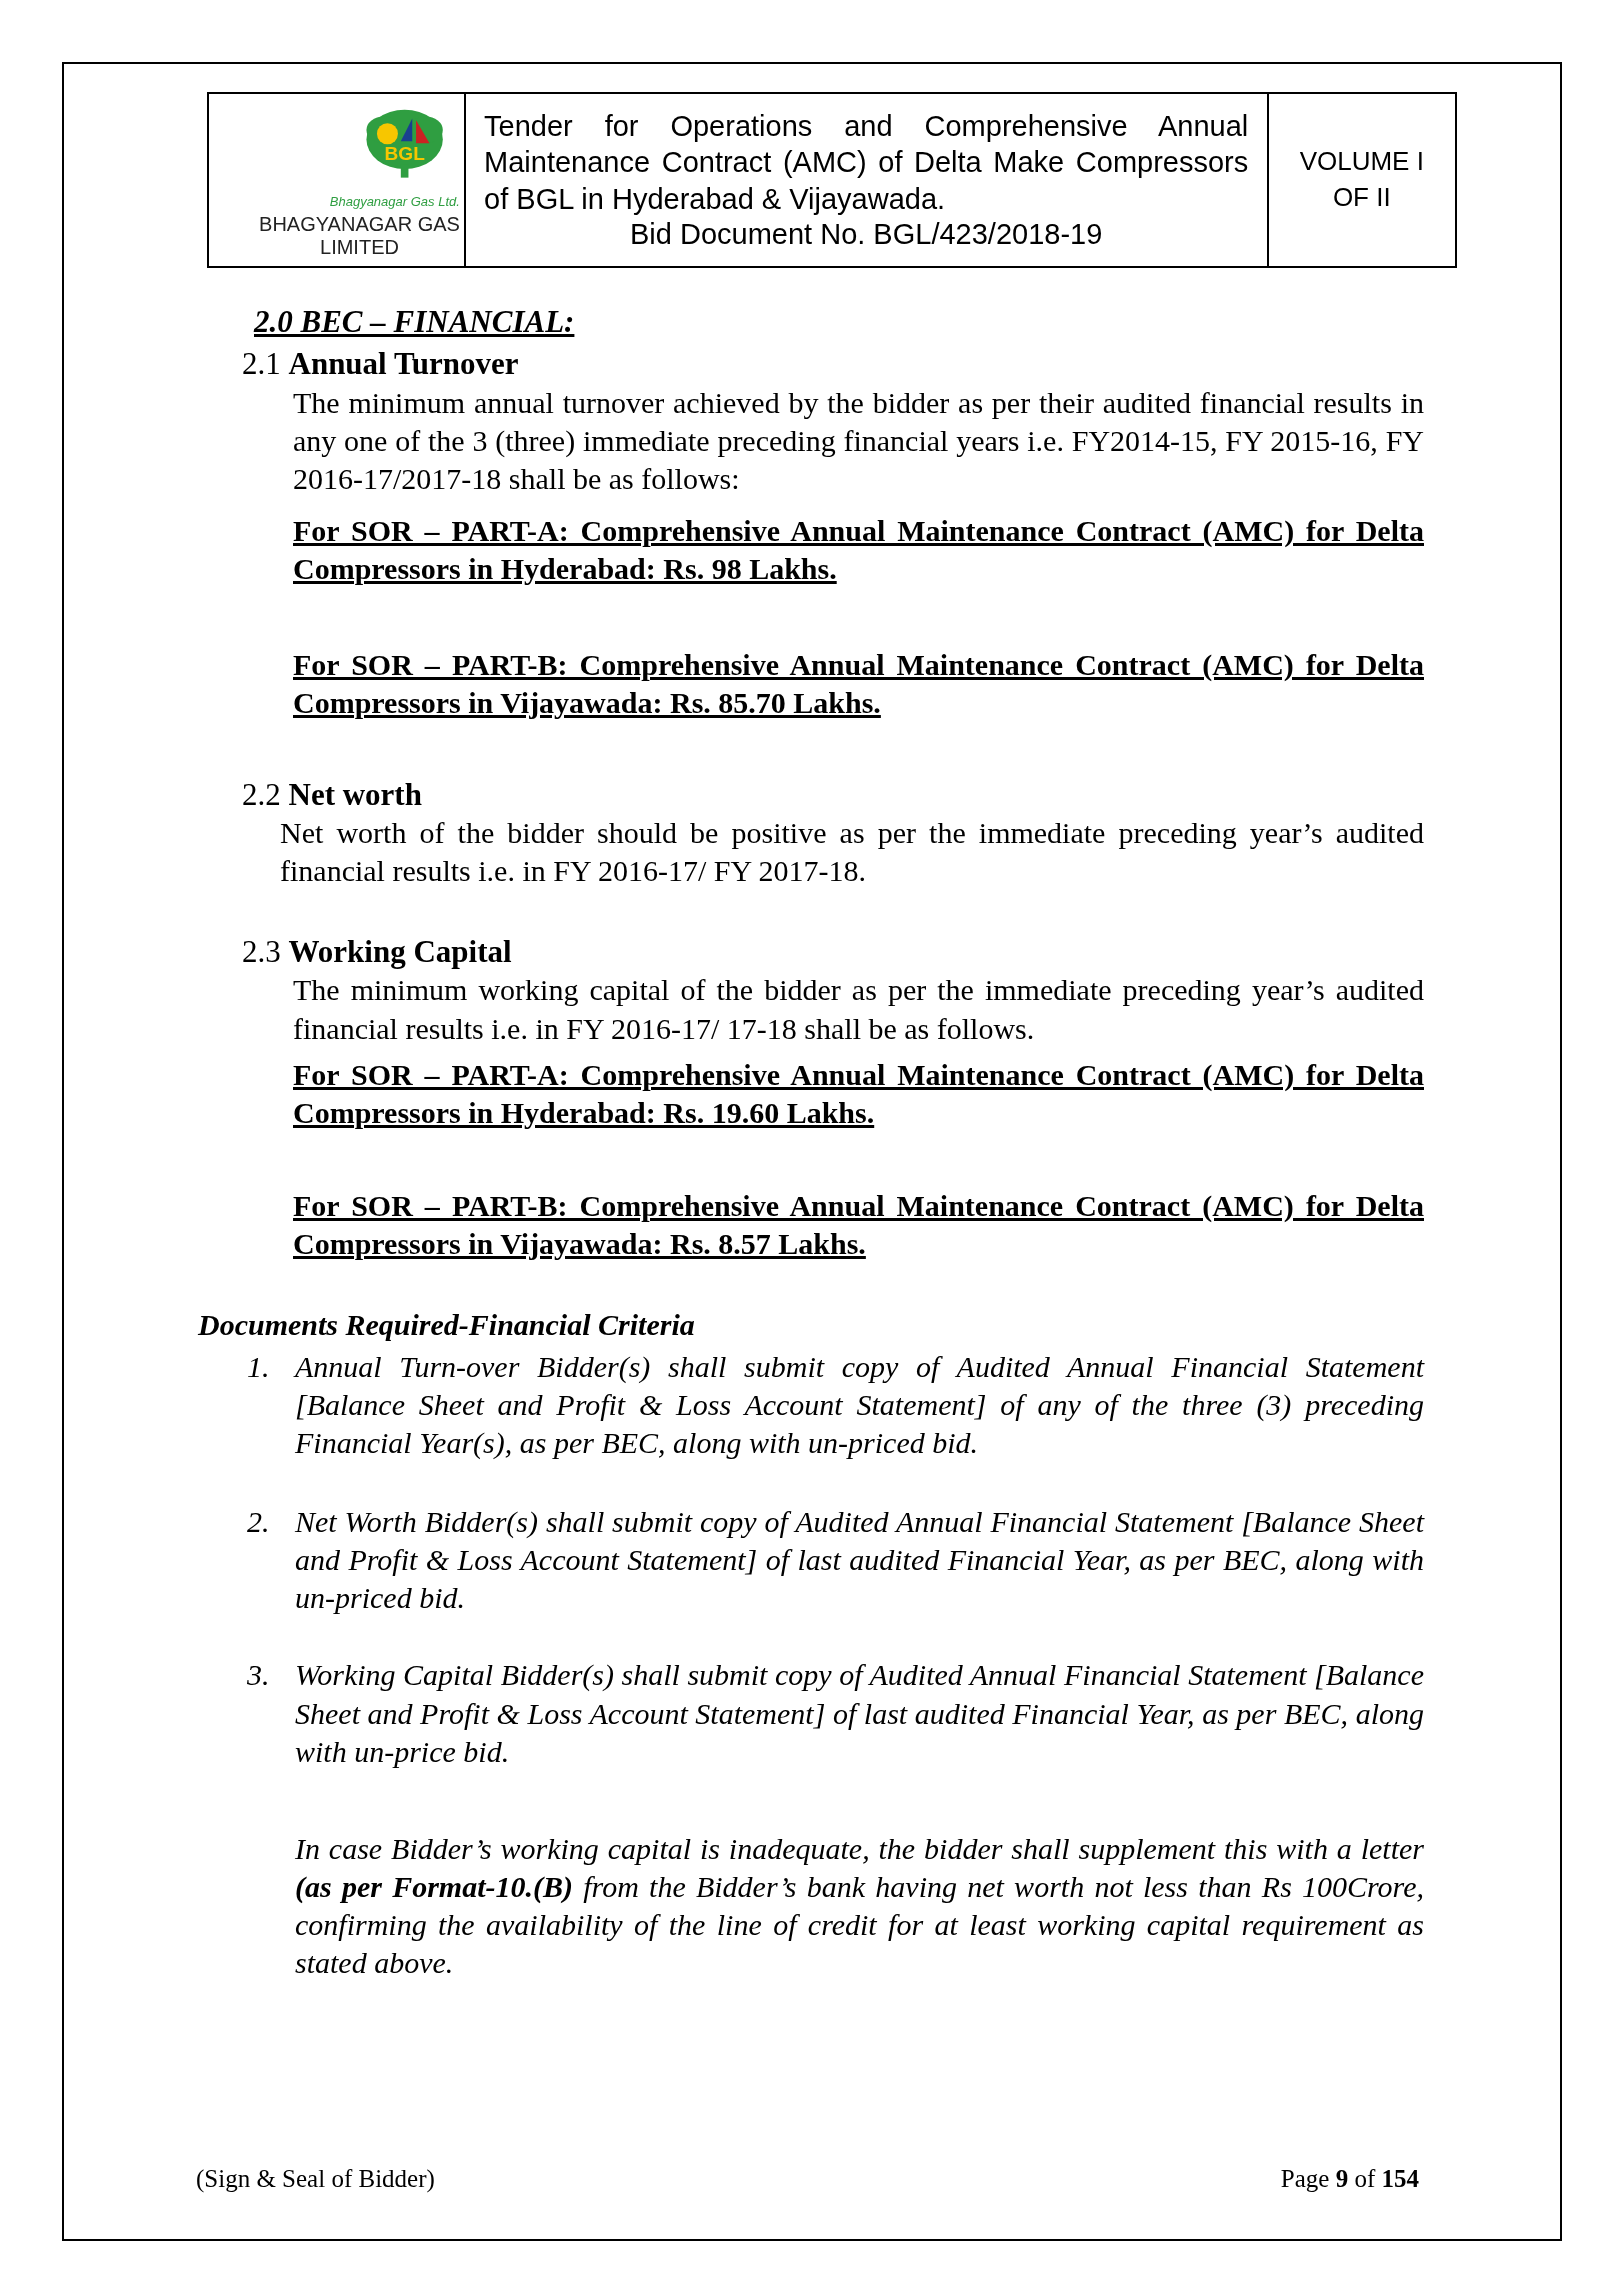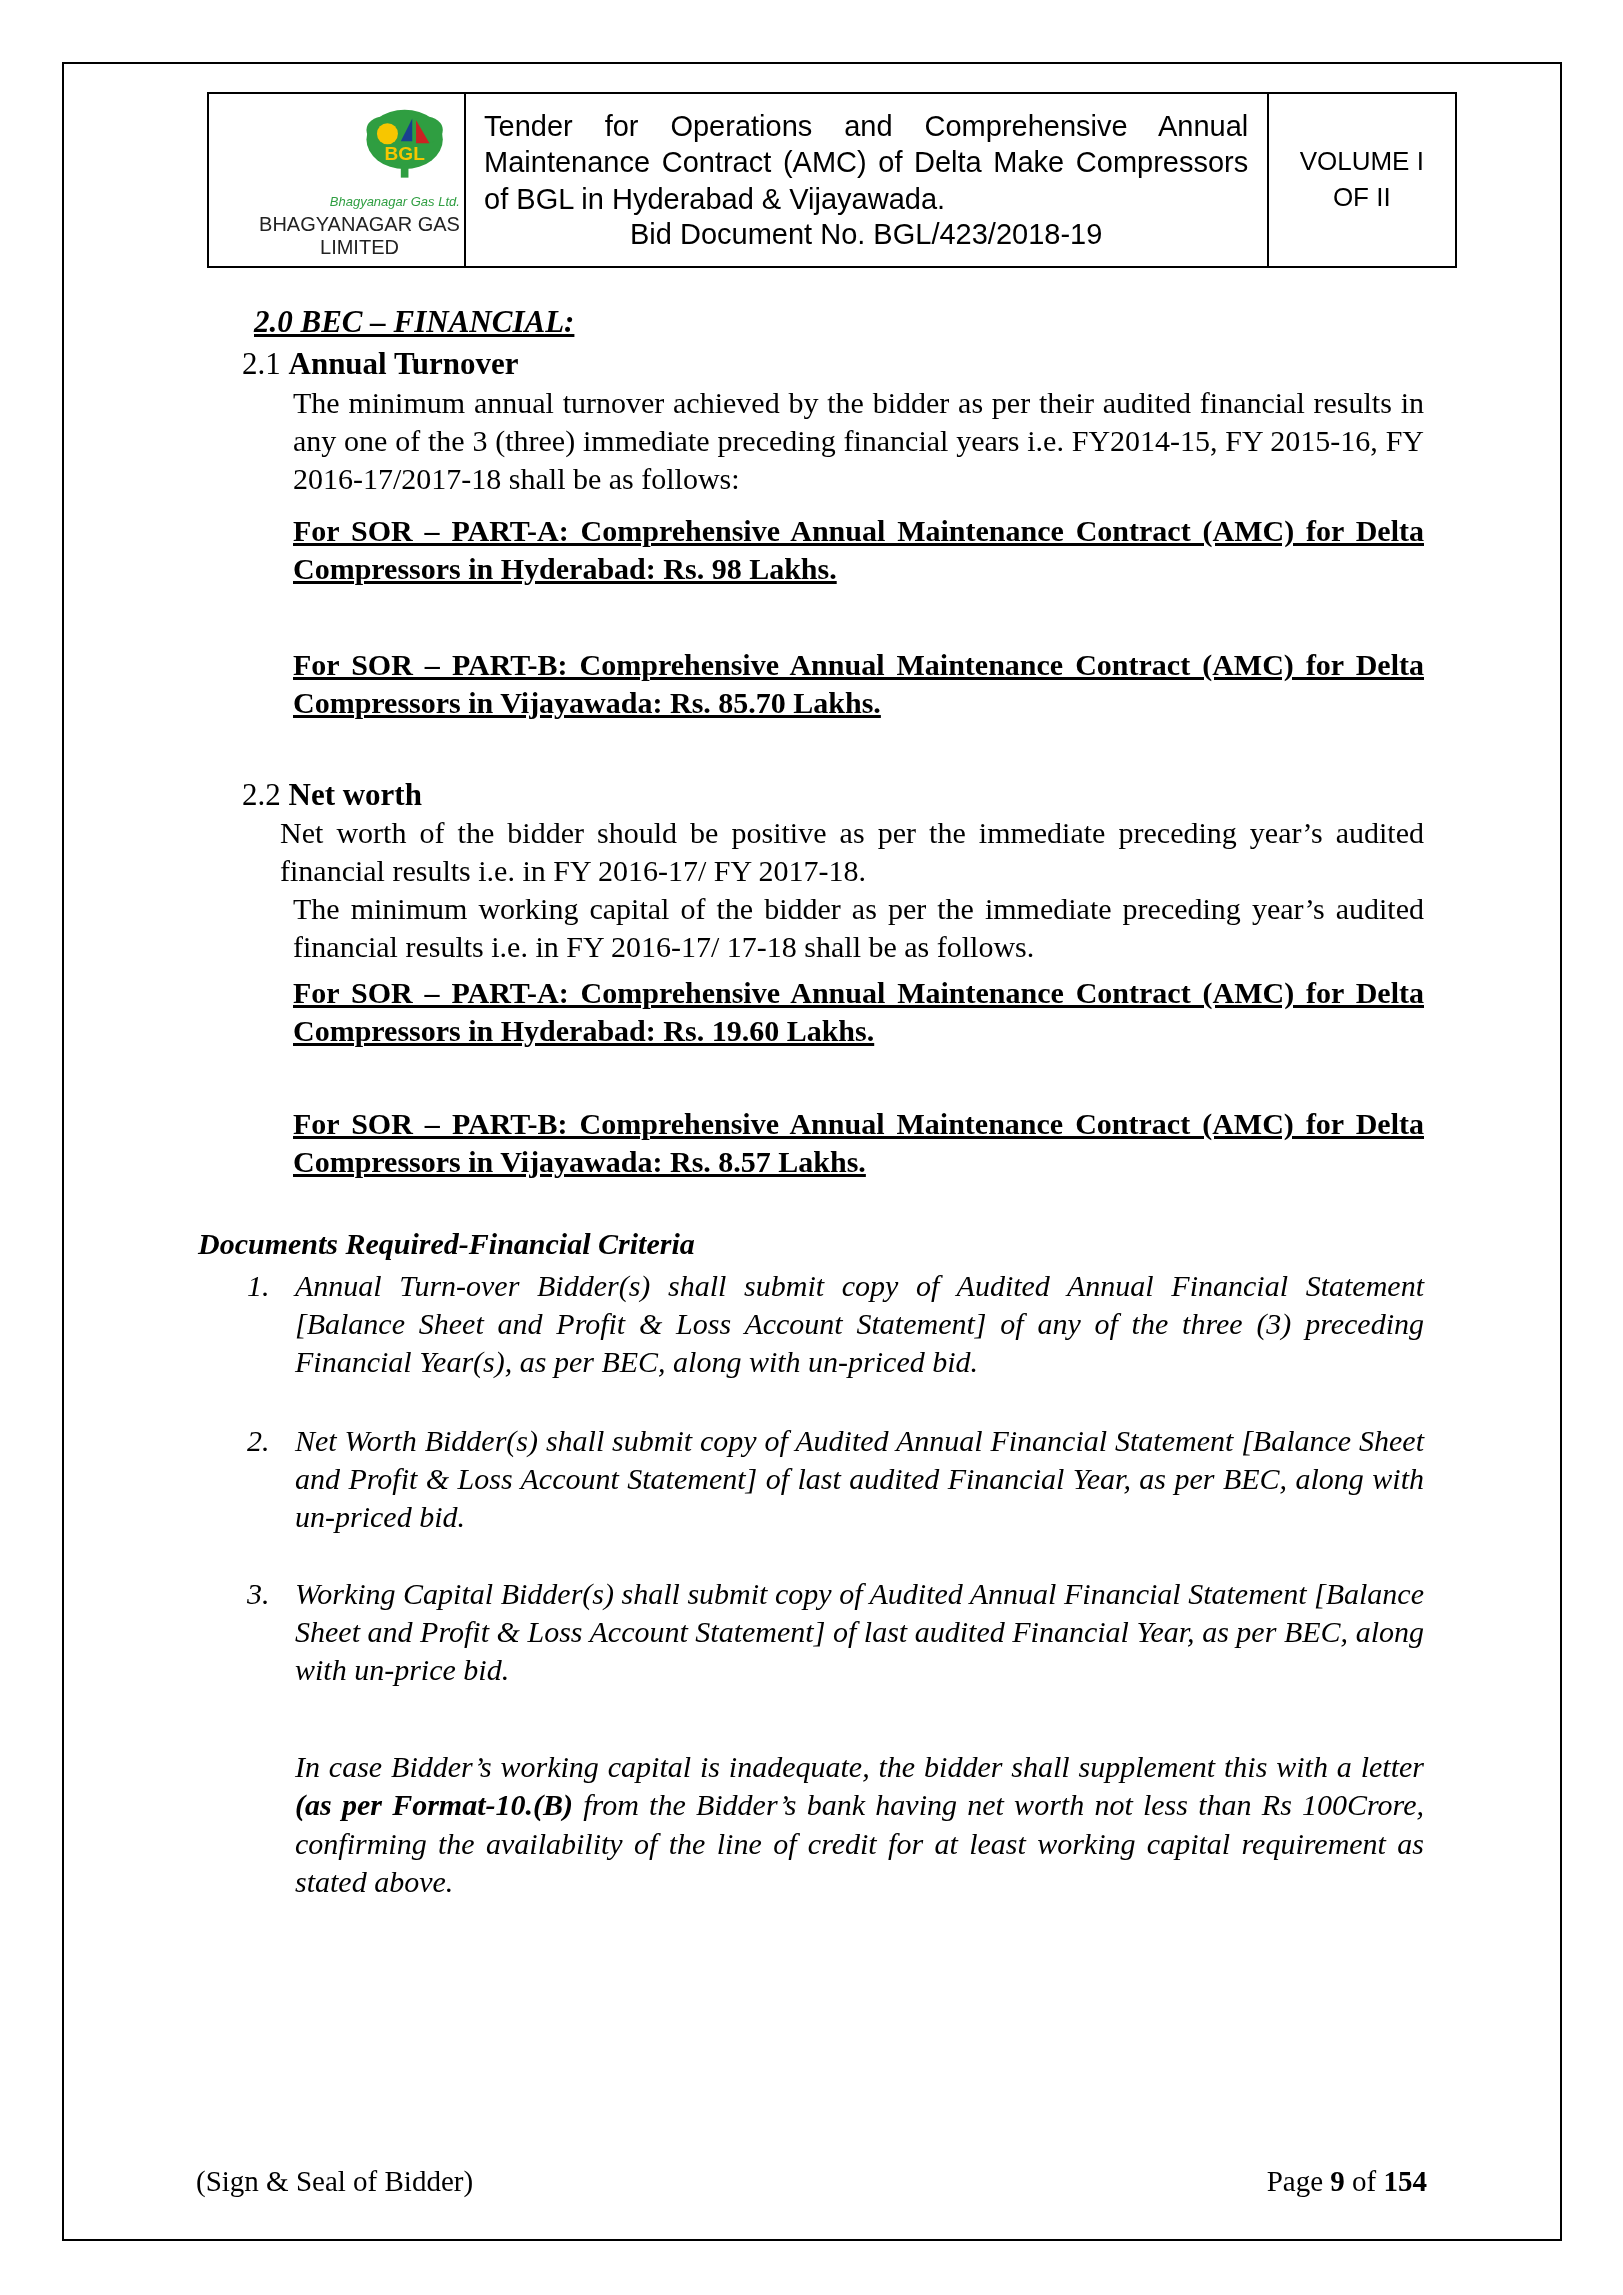--- a/index.html
+++ b/index.html
@@ -48,23 +48,23 @@
   .para-sm { margin-left:82px; text-align:justify; }
   .sor { margin-left:95px; font-weight:bold; text-decoration:underline; text-align:justify; }
   .note { margin-top:56px; text-align:justify; font-weight:bold; font-style:italic; }
   .docs-head { margin-top:43px; font-weight:bold; font-style:italic; }
   .doc-item { display:flex; margin-left:49px; font-style:italic; }
   .doc-num { flex:none; width:48px; }
   .doc-text { flex:1; text-align:justify; }
   .closing { margin-top:59px; margin-left:97px; font-style:italic; text-align:justify; }
   
   .footer {
-    position:absolute; left:196px; right:196px; top:2165px;
+    position:absolute; left:196px; right:204px; top:2165px;
     display:flex; justify-content:space-between;
-    font-size:29px;
+    font-size:25px;
   }
   
   .logo-svg { width:105px; height:98px; display:block; }
 </style>
 </head>
 <body>
 
 <div class="page">
   <div class="frame">
 
@@ -114,20 +114,24 @@
 
       <div class="sor" style="margin-top:14.4px;">For SOR – PART-A: Comprehensive Annual Maintenance Contract (AMC) for Delta Compressors in Hyderabad: Rs. 98 Lakhs.</div>
       <div class="sor" style="margin-top:58px;">For SOR – PART-B: Comprehensive Annual Maintenance Contract (AMC) for Delta Compressors in Vijayawada: Rs. 85.70 Lakhs.</div>
 
       <div class="sec-head" style="margin-top:52px;">
         <span>2.2</span>
         <span class="b">Net worth</span>
       </div>
       <div class="para-sm">Net worth of the bidder should be positive as per the immediate preceding year’s audited financial results i.e. in FY 2016-17/ FY 2017-18.</div>
 
+      <div class="sec-head" style="margin-top:42px;">
+        <span>2.3</span>
+        <span class="b">Working Capital</span>
+      </div>
       <div class="para">The minimum working capital of the bidder as per the immediate preceding year’s audited financial results i.e. in FY 2016-17/ 17-18  shall be as follows.</div>
 
       <div class="sor" style="margin-top:7.9px;">For SOR – PART-A: Comprehensive Annual Maintenance Contract (AMC) for Delta Compressors in Hyderabad: Rs. 19.60 Lakhs.</div>
       <div class="sor" style="margin-top:55px;">For SOR – PART-B: Comprehensive Annual Maintenance Contract (AMC) for Delta Compressors in Vijayawada: Rs. 8.57 Lakhs.</div>
 
 
       <div class="docs-head">Documents Required-Financial Criteria</div>
 
       <div class="doc-item" style="margin-top:3.9px;">
         <span class="doc-num">1.</span>

